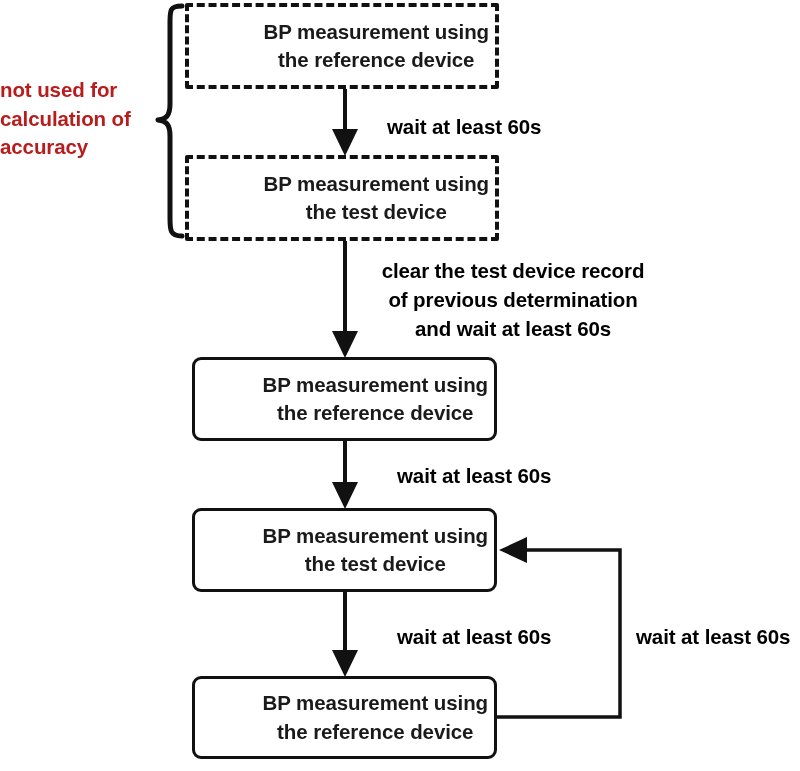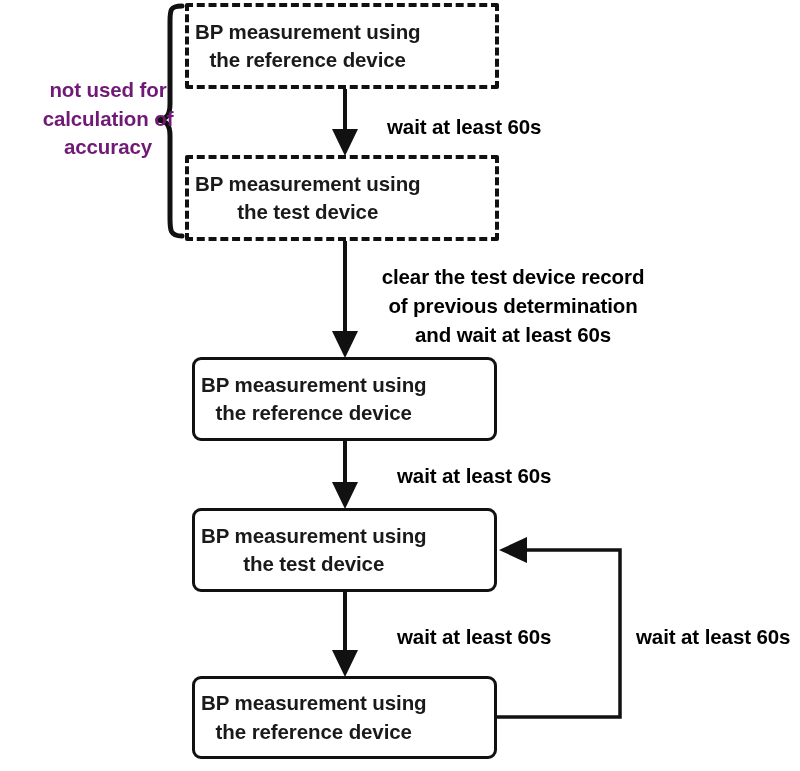--- a/index.html
+++ b/index.html
@@ -15,21 +15,21 @@
     font-family: "Liberation Sans", "DejaVu Sans", sans-serif;
     overflow: hidden;
   }
 
   
   .node {
     position: absolute;
     box-sizing: border-box;
     display: flex;
     align-items: center;
-    justify-content: flex-start;
+    justify-content: flex-end;
     text-align: center;
     color: #1a1a1a;
     font-size: 20.5px;
     font-weight: 600;
     line-height: 1.38;
     letter-spacing: -0.1px;
     background: #ffffff;
   }
   .node.solid {
     border: 3.5px solid #111111;
@@ -54,28 +54,27 @@
     line-height: 1.42;
     letter-spacing: -0.1px;
     white-space: pre-line;
   }
   .edge-label.center { text-align: center; }
   .edge-label.left   { text-align: left; }
 
   
   .group-label {
     position: absolute;
-    color: #701a75;
+    color: #b91c1c;
     font-size: 20.5px;
     font-weight: 700;
     line-height: 1.40;
     letter-spacing: -0.1px;
-    text-align: center;
+    text-align: left;
     white-space: pre-line;
-    margin-left: 32px;
   }
 
   
   #wires {
     position: absolute;
     left: 0; top: 0;
     width: 800px;
     height: 771px;
     pointer-events: none;
   }
@@ -167,21 +166,21 @@
 the test device</span>
   </div>
 
   <div class="node solid" style="left:192px; top:676px; width:305px; height:83px;">
     <span class="node-text">BP measurement using
 the reference device</span>
   </div>
 
   <div class="edge-label left" style="left:387px; top:112px; width:260px;">wait at least 60s</div>
 
-  <div class="edge-label center" style="left:363px; top:262px; width:300px;">clear the test device record
+  <div class="edge-label center" style="left:363px; top:256px; width:300px;">clear the test device record
 of previous determination
 and wait at least 60s</div>
 
   <div class="edge-label left" style="left:397px; top:461px; width:260px;">wait at least 60s</div>
 
   <div class="edge-label left" style="left:397px; top:622px; width:230px;">wait at least 60s</div>
 
   <div class="edge-label left" style="left:636px; top:622px; width:170px;">wait at least 60s</div>
 
 </div>

